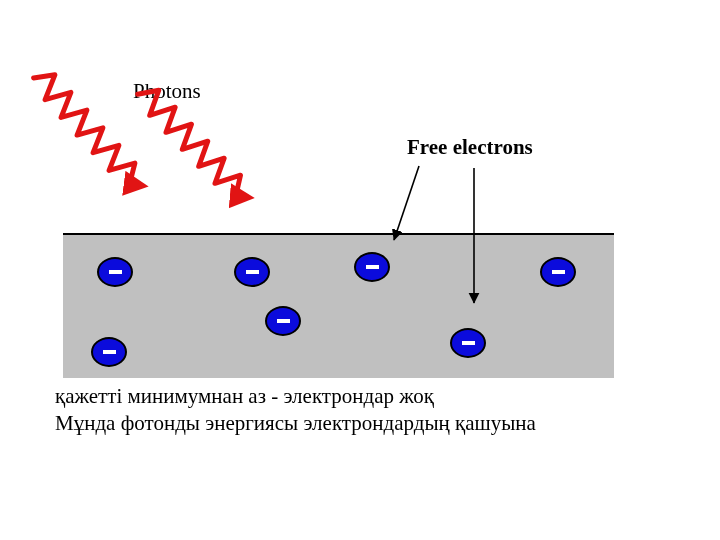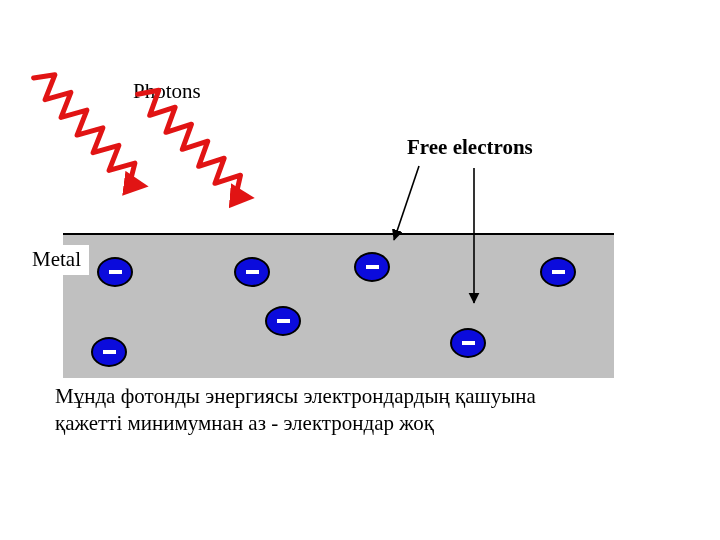--- a/index.html
+++ b/index.html
@@ -121,25 +121,24 @@
   </div>
   <div class="electron" style="left:91px;  top:337px;">
     <span class="minus-bar">-</span>
   </div>
   <div class="electron" style="left:450px; top:328px;">
     <span class="minus-bar">-</span>
   </div>
 
   <div class="label label-photons">Photons</div>
   <div class="label label-free-electrons">Free electrons</div>
-  <div class="label label-metal">Metal</div>
 
   <div class="caption">
+    <span class="cap-line">қажетті минимумнан аз - электрондар жоқ</span>
     <span class="cap-line">Мұнда фотонды энергиясы электрондардың қашуына</span>
-    <span class="cap-line">қажетті минимумнан аз - электрондар жоқ</span>
   </div>
 
   <svg class="overlay-svg" viewBox="0 0 720 540">
     <defs>
       <marker id="redHead" orient="auto" markerWidth="7" markerHeight="7" refX="3" refY="2.5">
         <path d="M0,0 L5,2.5 L0,5 z" class="red-head"></path>
       </marker>
       <marker id="blackHead" orient="auto" markerWidth="10" markerHeight="9" refX="6.5" refY="3.5">
         <path d="M0,0 L7,3.5 L0,7 z" class="black-head"></path>
       </marker>

